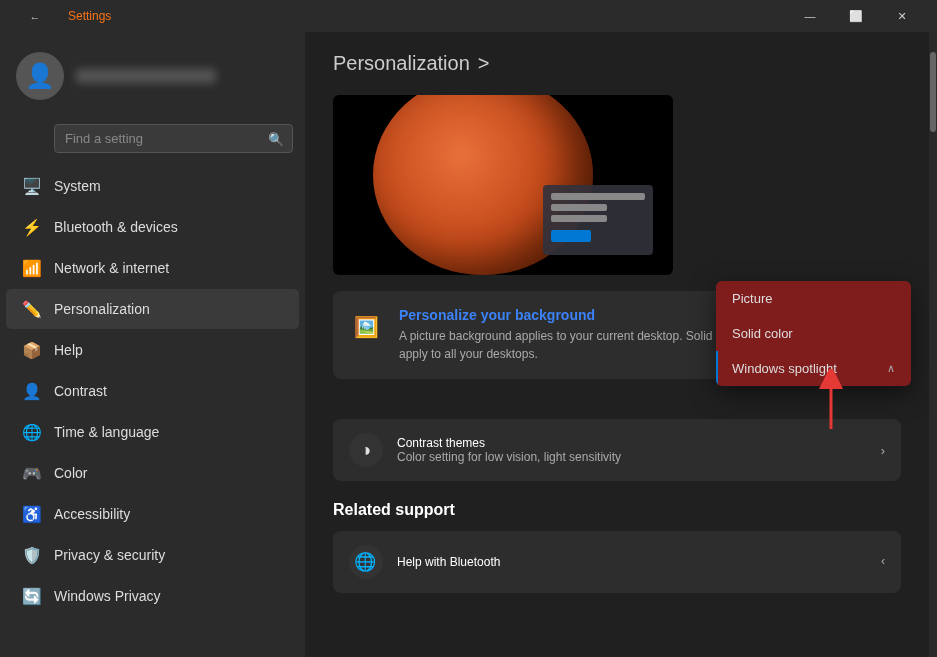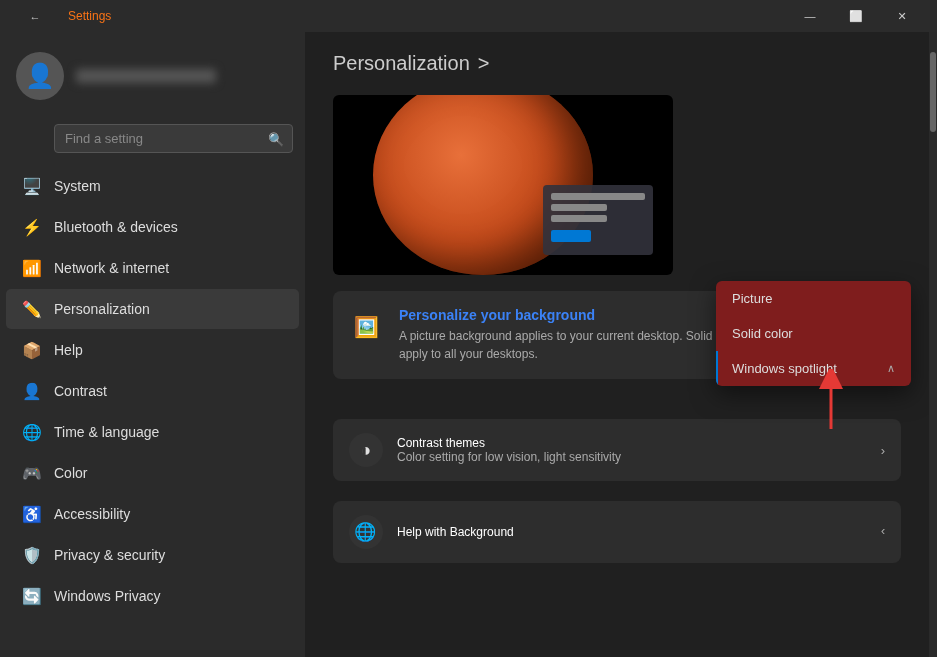--- a/index.html
+++ b/index.html
@@ -513,24 +513,25 @@
         <div class="settings-item-icon" style="background:#333; font-size:18px;">◑</div>
         <div class="settings-item-text">
           <div class="settings-item-title">Contrast themes</div>
           <div class="settings-item-desc">Color setting for low vision, light sensitivity</div>
         </div>
         <span class="settings-item-chevron">›</span>
       </div>
     </div>
 
     <div class="related-support">
+      <div class="section-header">Related support</div>
       <div class="support-item">
         <div class="settings-item-icon" style="background:#333; font-size:18px;">🌐</div>
         <div class="settings-item-text">
-          <div class="settings-item-title">Help with Background</div>
+          <div class="settings-item-title">Help with Bluetooth</div>
         </div>
         <span class="support-chevron">›</span>
       </div>
     </div>
 
   </div>
 
   <div class="window-scrollbar">
     <div class="window-scrollbar-thumb"></div>
   </div>

